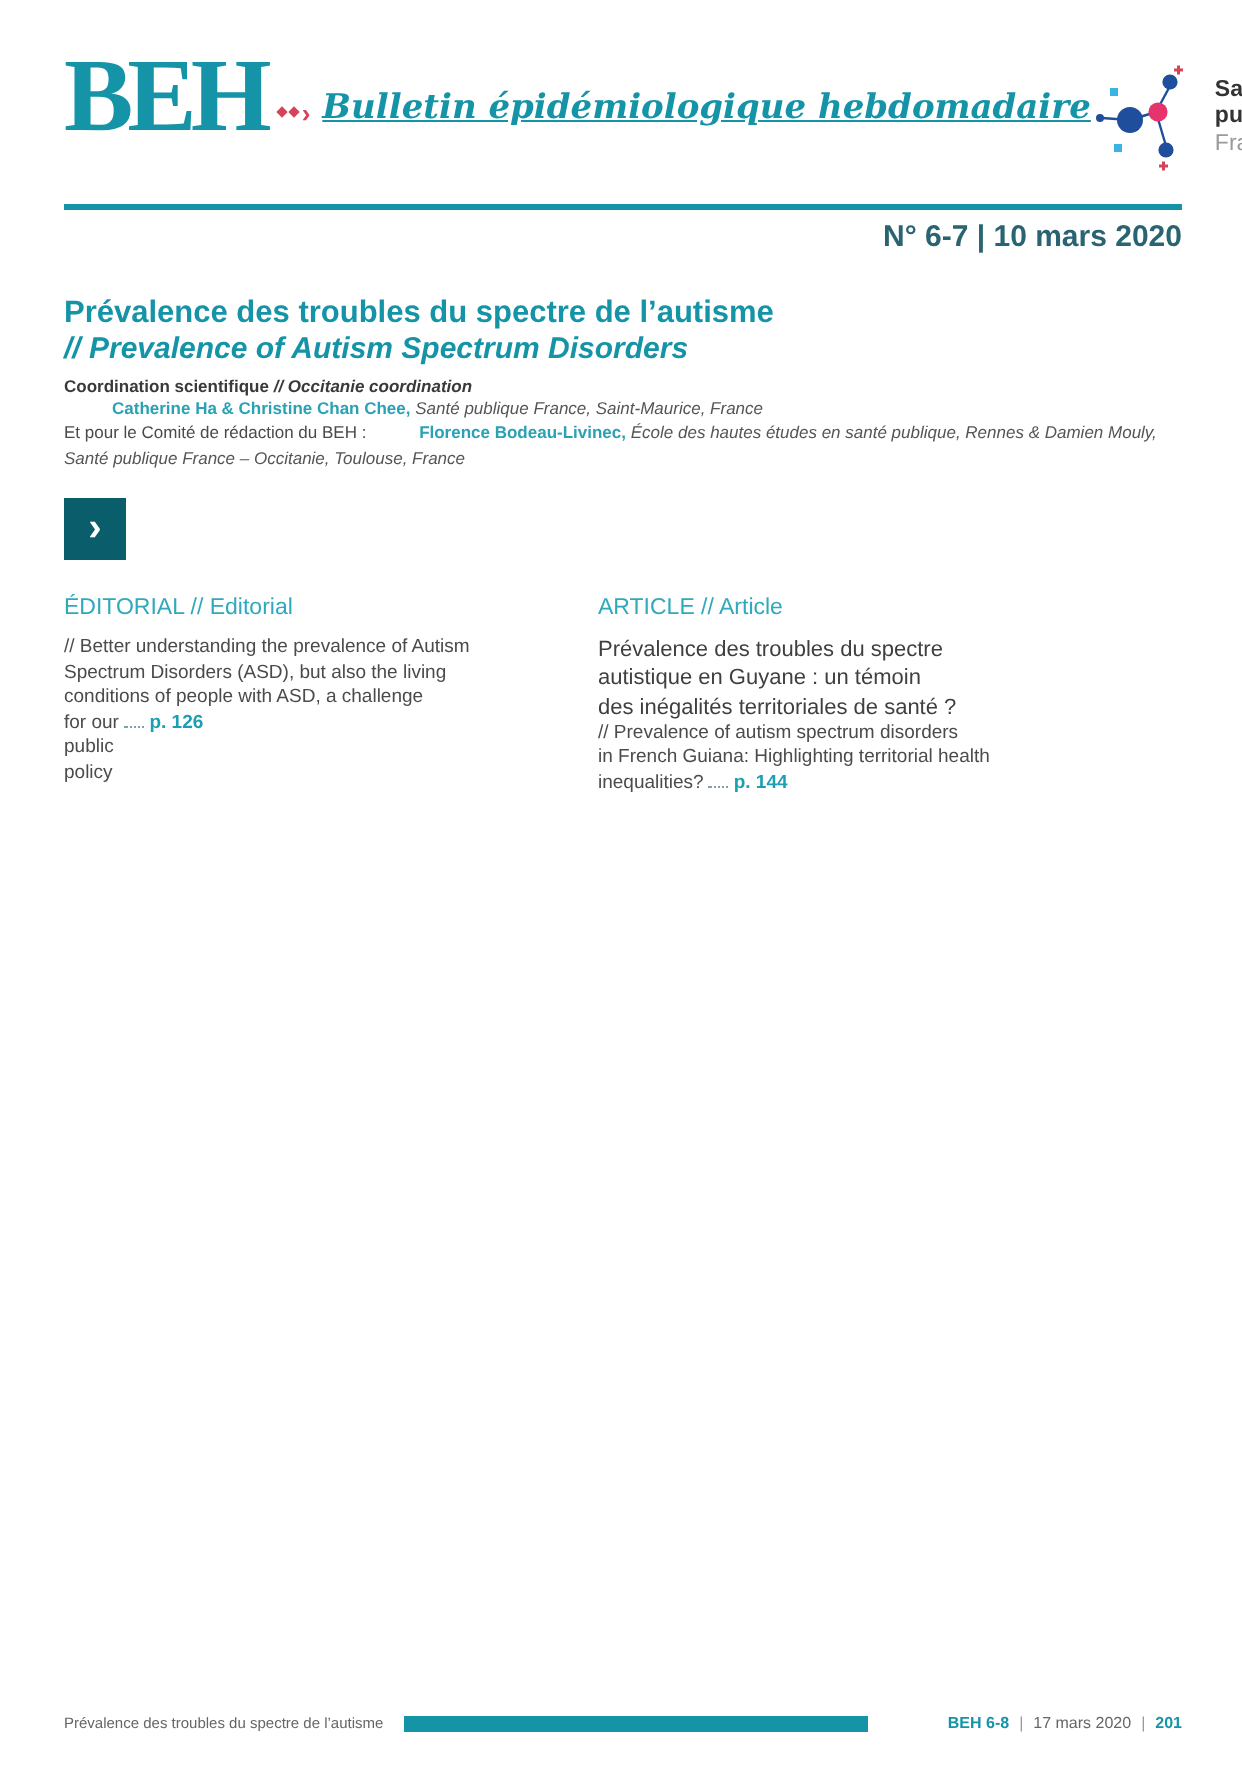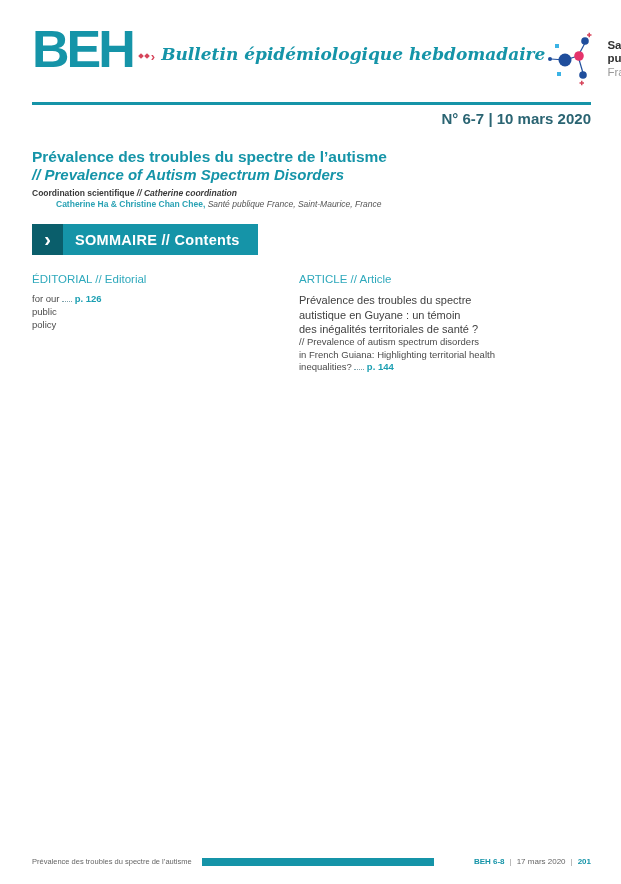--- a/index.html
+++ b/index.html
@@ -9,28 +9,28 @@
     position:relative; width:621px; height:884px; margin:0 auto;
     background:#ffffff; overflow:hidden; color:#3f3f3f;
   }
   .pre { white-space:pre-line; }
 
   
   .header { display:flex; justify-content:space-between; align-items:flex-start; padding:26px 30px 0 32px; }
   .brand { display:flex; align-items:flex-end; }
   .beh-logo {
     font-weight:900; font-size:52px; line-height:0.9; letter-spacing:-3px;
-    color:#1594a8; font-family:Liberation Sans, sans-serif;
+    color:#1594a8; font-family:Liberation Serif, serif;
   }
   .beh-arrow { display:flex; align-items:center; margin:0 6px 10px 6px; gap:2px; }
   .beh-arrow .dot { width:4px; height:4px; background:#d6445a; transform:rotate(45deg); display:inline-block; }
   .beh-arrow .chev { color:#d6445a; font-weight:bold; font-size:13px; line-height:1; }
   .journal-name {
     font-family:"DejaVu Serif", serif; font-style:italic; font-weight:bold;
-    font-size:17px; color:#1594a8; margin-bottom:9px; white-space:nowrap;
+    font-size:17px; color:#1594a8; margin-bottom:9px; white-space:nowrap;text-decoration:underline;
   }
   .spf { display:flex; align-items:center; gap:6px; margin-top:6px; }
   .spf-text { font-size:11.5px; line-height:1.15; font-weight:bold; color:#333; }
   .spf-text .muted { color:#9a9a9a; font-weight:normal; }
 
   
   .top-rule { height:3px; background:#1594a8; margin:16px 30px 0 32px; }
   .issue-line { text-align:right; margin:5px 30px 0 0; font-size:15px; font-weight:bold; color:#2a6472; }
 
   
@@ -111,35 +111,38 @@
       </div>
     </div>
   </div>
 
   <div class="top-rule"></div>
   <div class="issue-line">N° 6-7 | 10 mars 2020</div>
 
   <div class="title-block">
     <div class="title-fr">Prévalence des troubles du spectre de l’autisme</div>
     <div class="title-en">// Prevalence of Autism Spectrum Disorders</div>
-    <p class="coord-label"><b>Coordination scientifique</b><b class="it"> // Catherine coordination</b></p>
+    <p class="coord-label"><b>Coordination scientifique</b><b class="it"> // Occitanie coordination</b></p>
     <p class="coord-line"><span class="name">Catherine Ha &amp; Christine Chan Chee,</span><span class="affil-inline"> Santé publique France, Saint-Maurice, France</span></p>
+    <p class="coord-line"><span>Et pour le Comité de rédaction du BEH : </span><span class="name">Florence Bodeau-Livinec,</span><span class="affil-inline"> École des hautes études en santé publique, Rennes &amp; Damien Mouly, Santé publique France – Occitanie, Toulouse, France</span></p>
   </div>
 
   <div class="sommaire">
     <div class="chev-box">›</div>
-    <div class="label-box">SOMMAIRE // Contents</div>
   </div>
 
   <div class="columns">
 
     <div class="col">
 
       <article class="entry">
         <h3 class="section-head">ÉDITORIAL // Editorial</h3>
+        <p class="t-en pre">// Better understanding the prevalence of Autism
+Spectrum Disorders (ASD), but also the living
+conditions of people with ASD, a challenge</p>
         <div class="leader-row">
           <span class="t-en">for our public policy</span>
           <span class="dots"></span>
           <span class="page">p. 126</span>
         </div>
 
       </article>
 
     </div>
 

